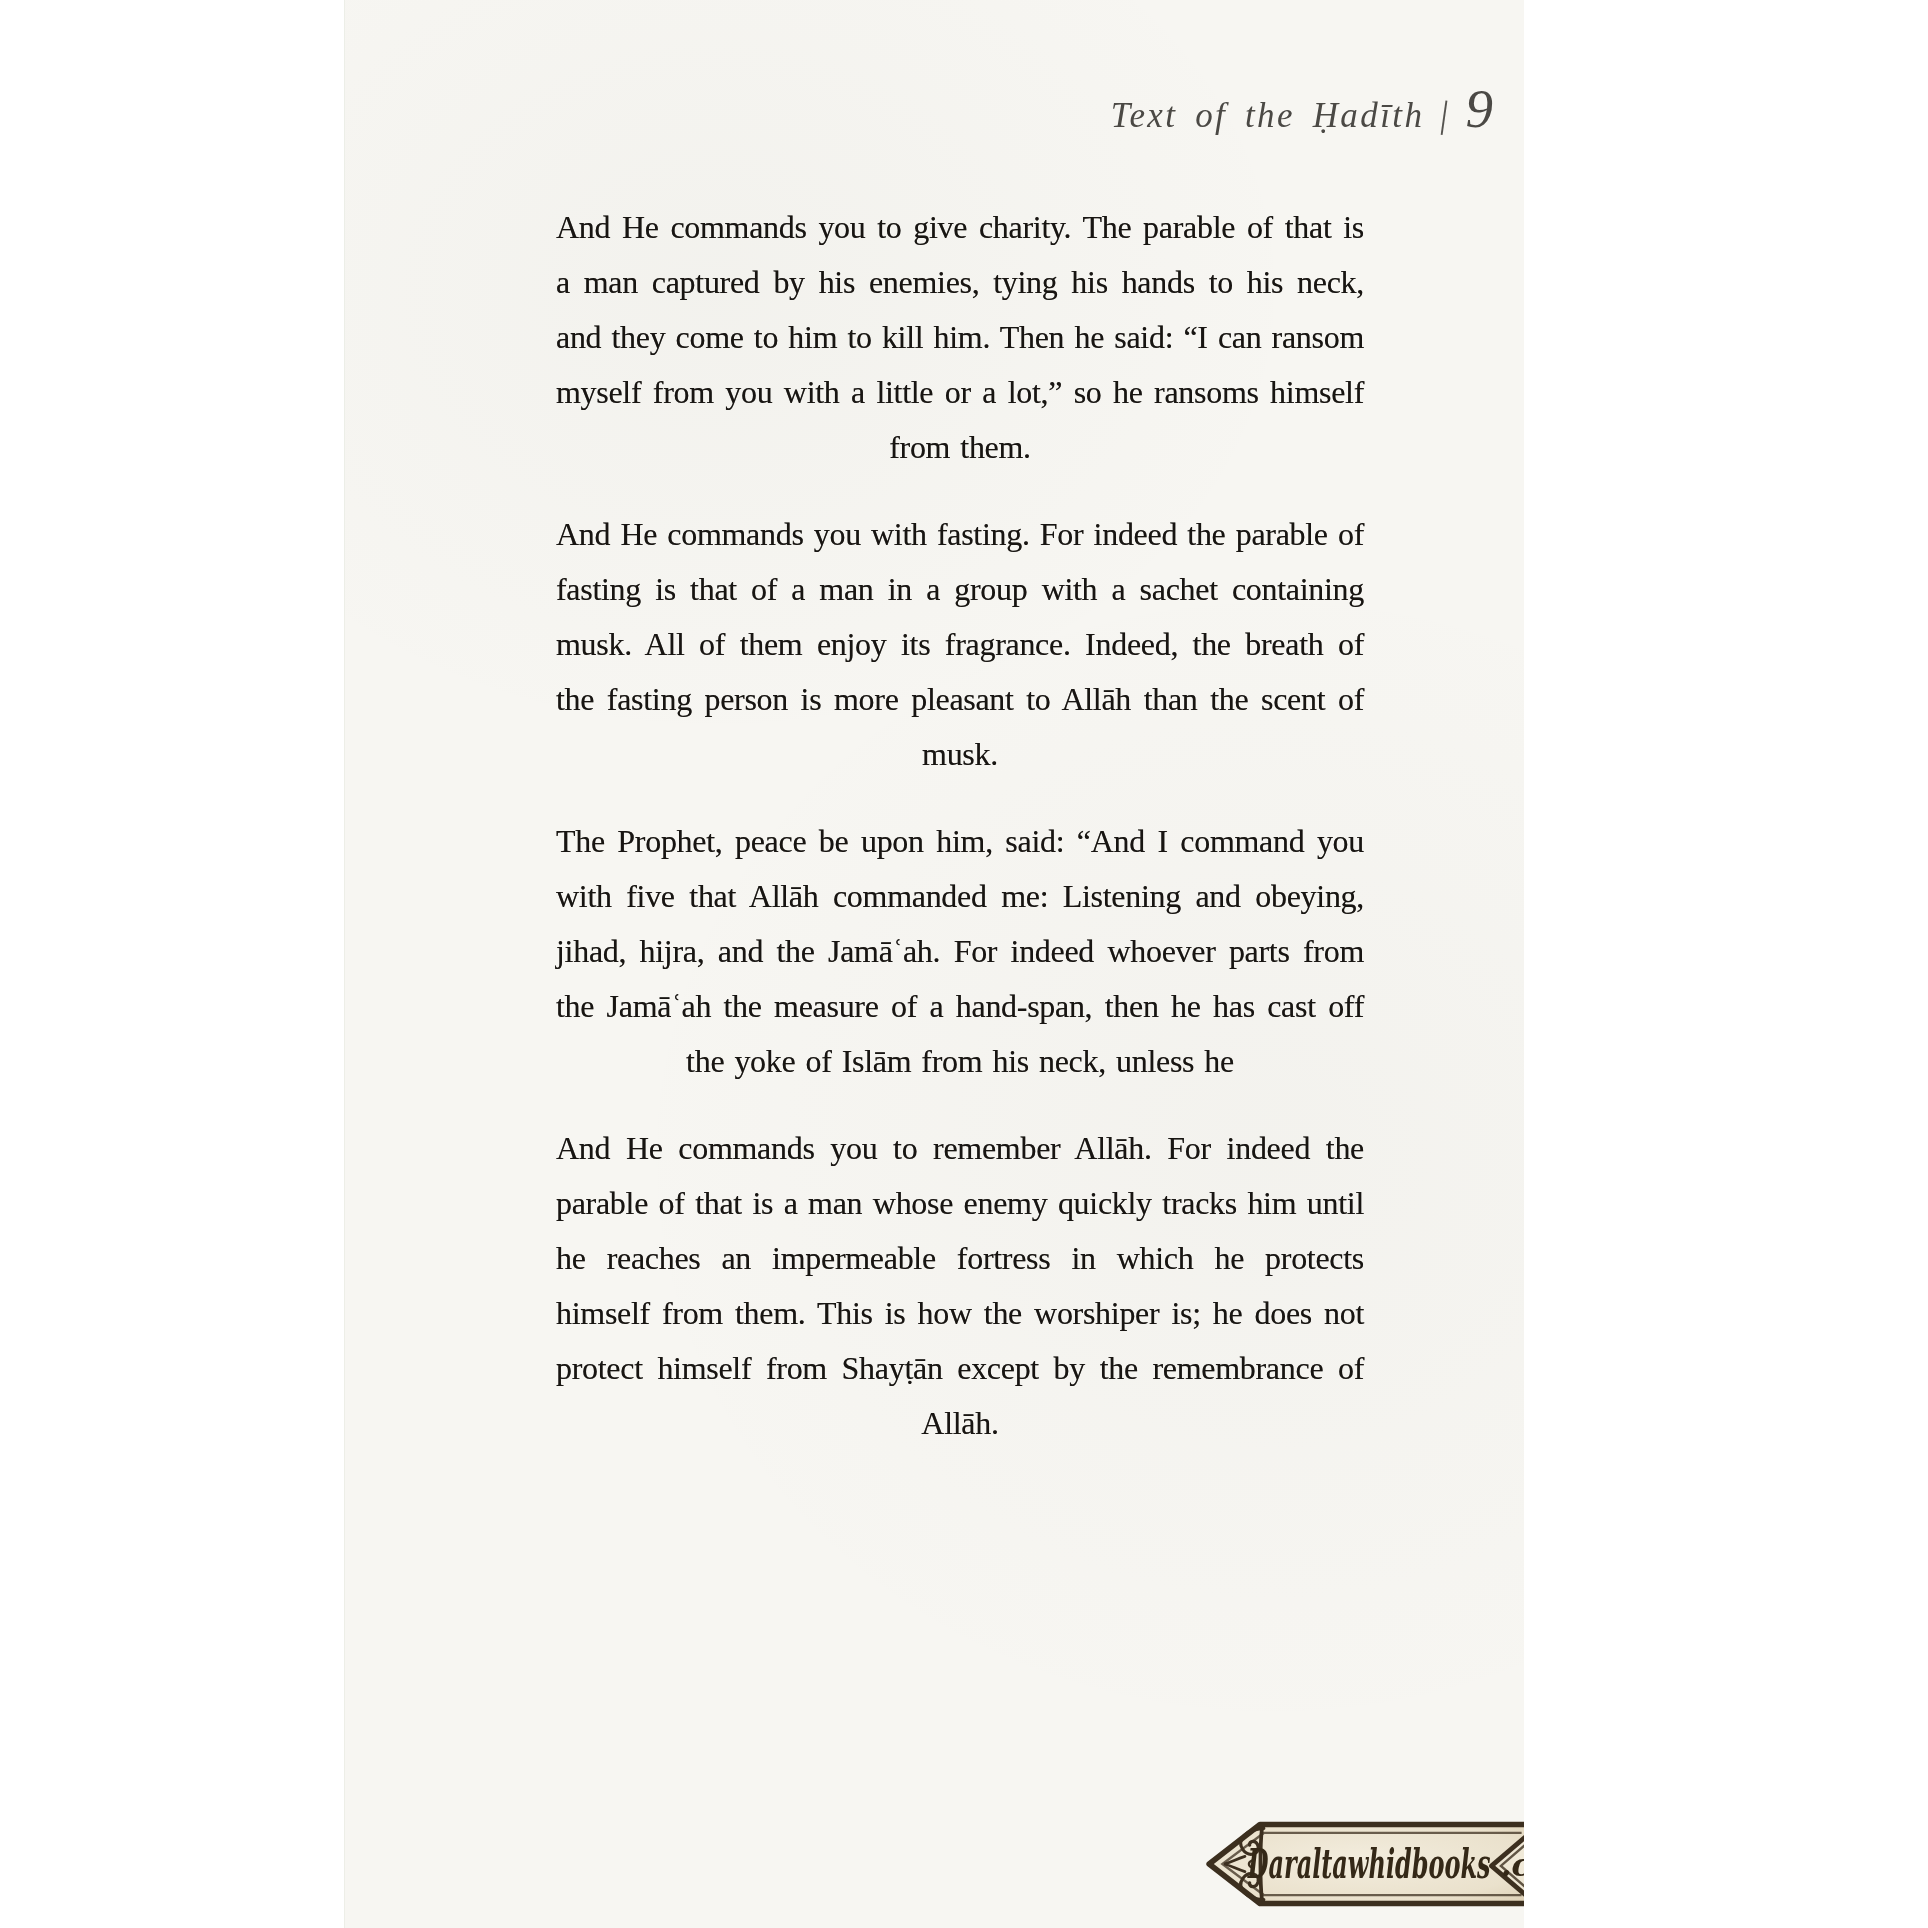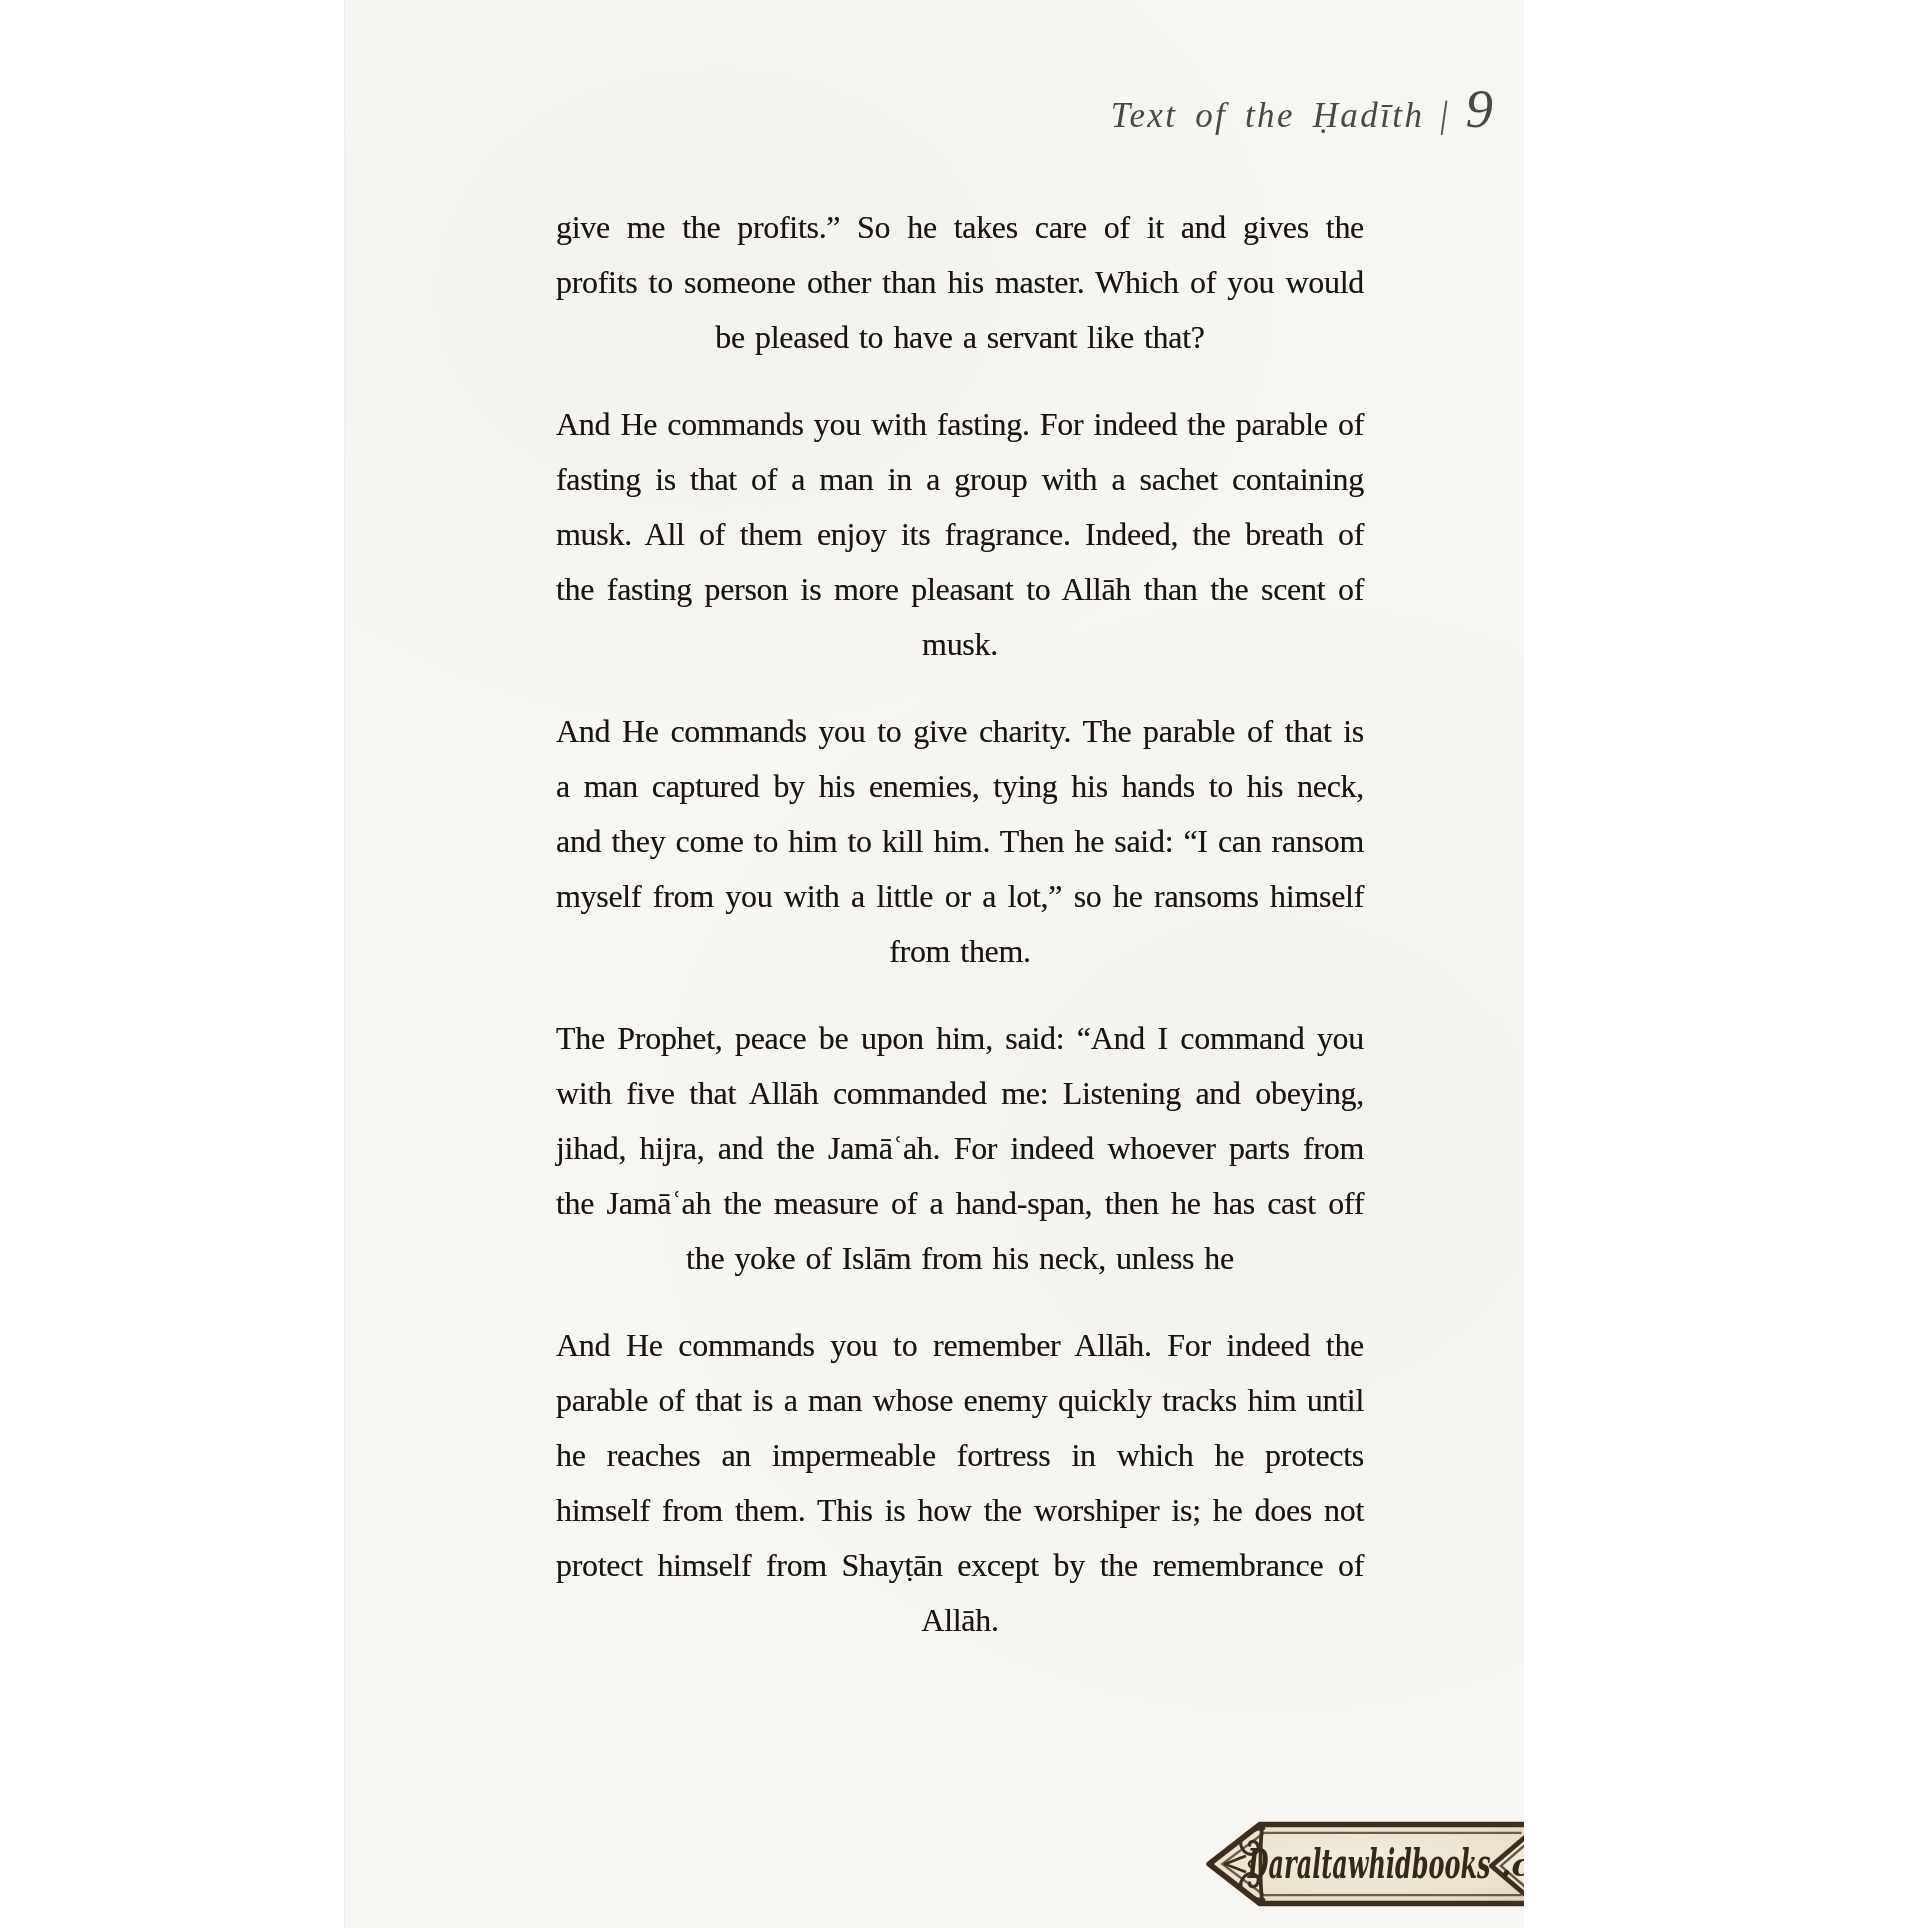--- a/index.html
+++ b/index.html
@@ -91,23 +91,22 @@
 <div id="screen">
   <div class="paper">
 
     <div class="running-head">
       <span class="rh-title">Text of the Ḥadīth</span>
       <span class="rh-sep">|</span>
       <span class="rh-num">9</span>
     </div>
 
     <div class="content">
-      <p>give me the profits.” So he takes care of it and gives the profits to someone other than his master. Which of you would be pleased to have a servant like that?</p>
+      <p>And He commands you to give charity. The parable of that is a man captured by his enemies, tying his hands to his neck, and they come to him to kill him. Then he said: “I can ransom myself from you with a little or a lot,” so he ransoms himself from them.</p>
       <p>And He commands you with fasting. For indeed the parable of fasting is that of a man in a group with a sachet containing musk. All of them enjoy its fragrance. Indeed, the breath of the fasting person is more pleasant to Allāh than the scent of musk.</p>
-      <p>And He commands you to give charity. The parable of that is a man captured by his enemies, tying his hands to his neck, and they come to him to kill him. Then he said: “I can ransom myself from you with a little or a lot,” so he ransoms himself from them.</p>
       <p>The Prophet, peace be upon him, said: “And I command you with five that Allāh commanded me: Listening and obeying, jihad, hijra, and the Jamāʿah. For indeed whoever parts from the Jamāʿah the measure of a hand-span, then he has cast off the yoke of Islām from his neck, unless he</p>
       <p>And He commands you to remember Allāh. For indeed the parable of that is a man whose enemy quickly tracks him until he reaches an impermeable fortress in which he protects himself from them. This is how the worshiper is; he does not protect himself from Shayṭān except by the remembrance of Allāh.</p>
     </div>
 
     <svg class="watermark" viewBox="0 0 424 104" xmlns="http://www.w3.org/2000/svg">
       <defs>
         <radialGradient id="parch" cx="45%" cy="45%" r="75%">
           <stop offset="0%" stop-color="#f3edde"></stop>
           <stop offset="70%" stop-color="#eae1cc"></stop>
           <stop offset="100%" stop-color="#ddd0b5"></stop>

